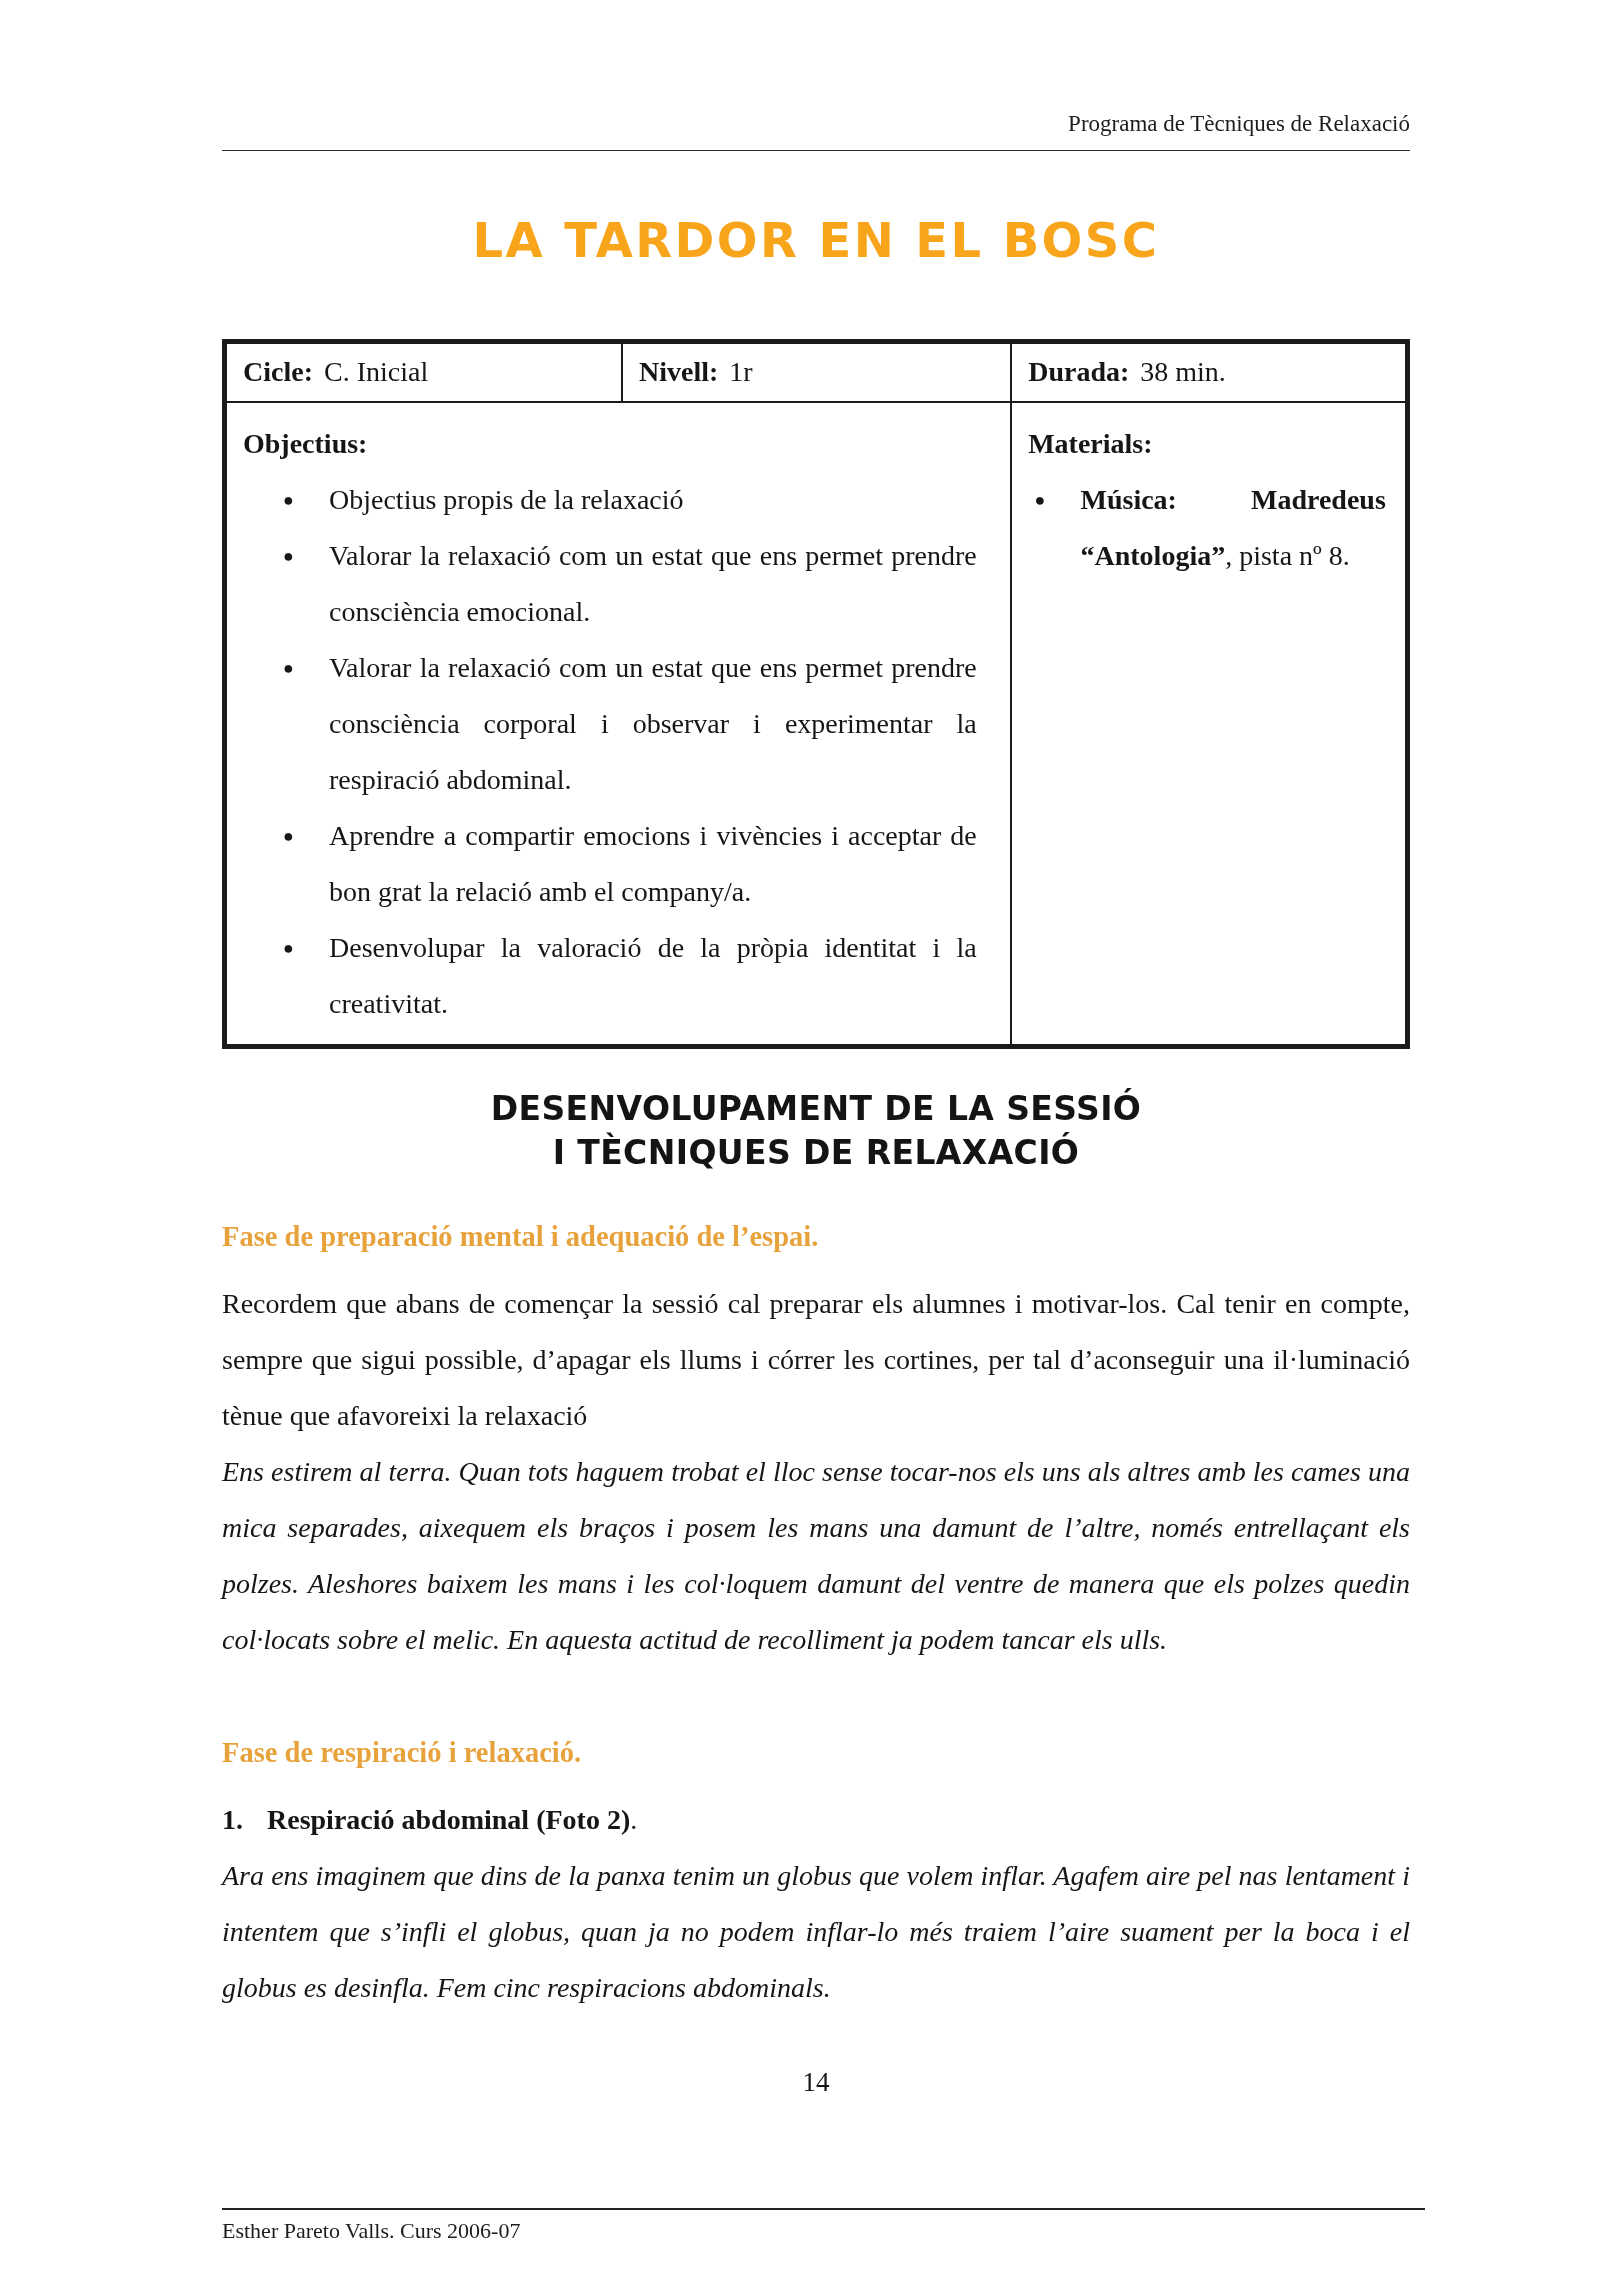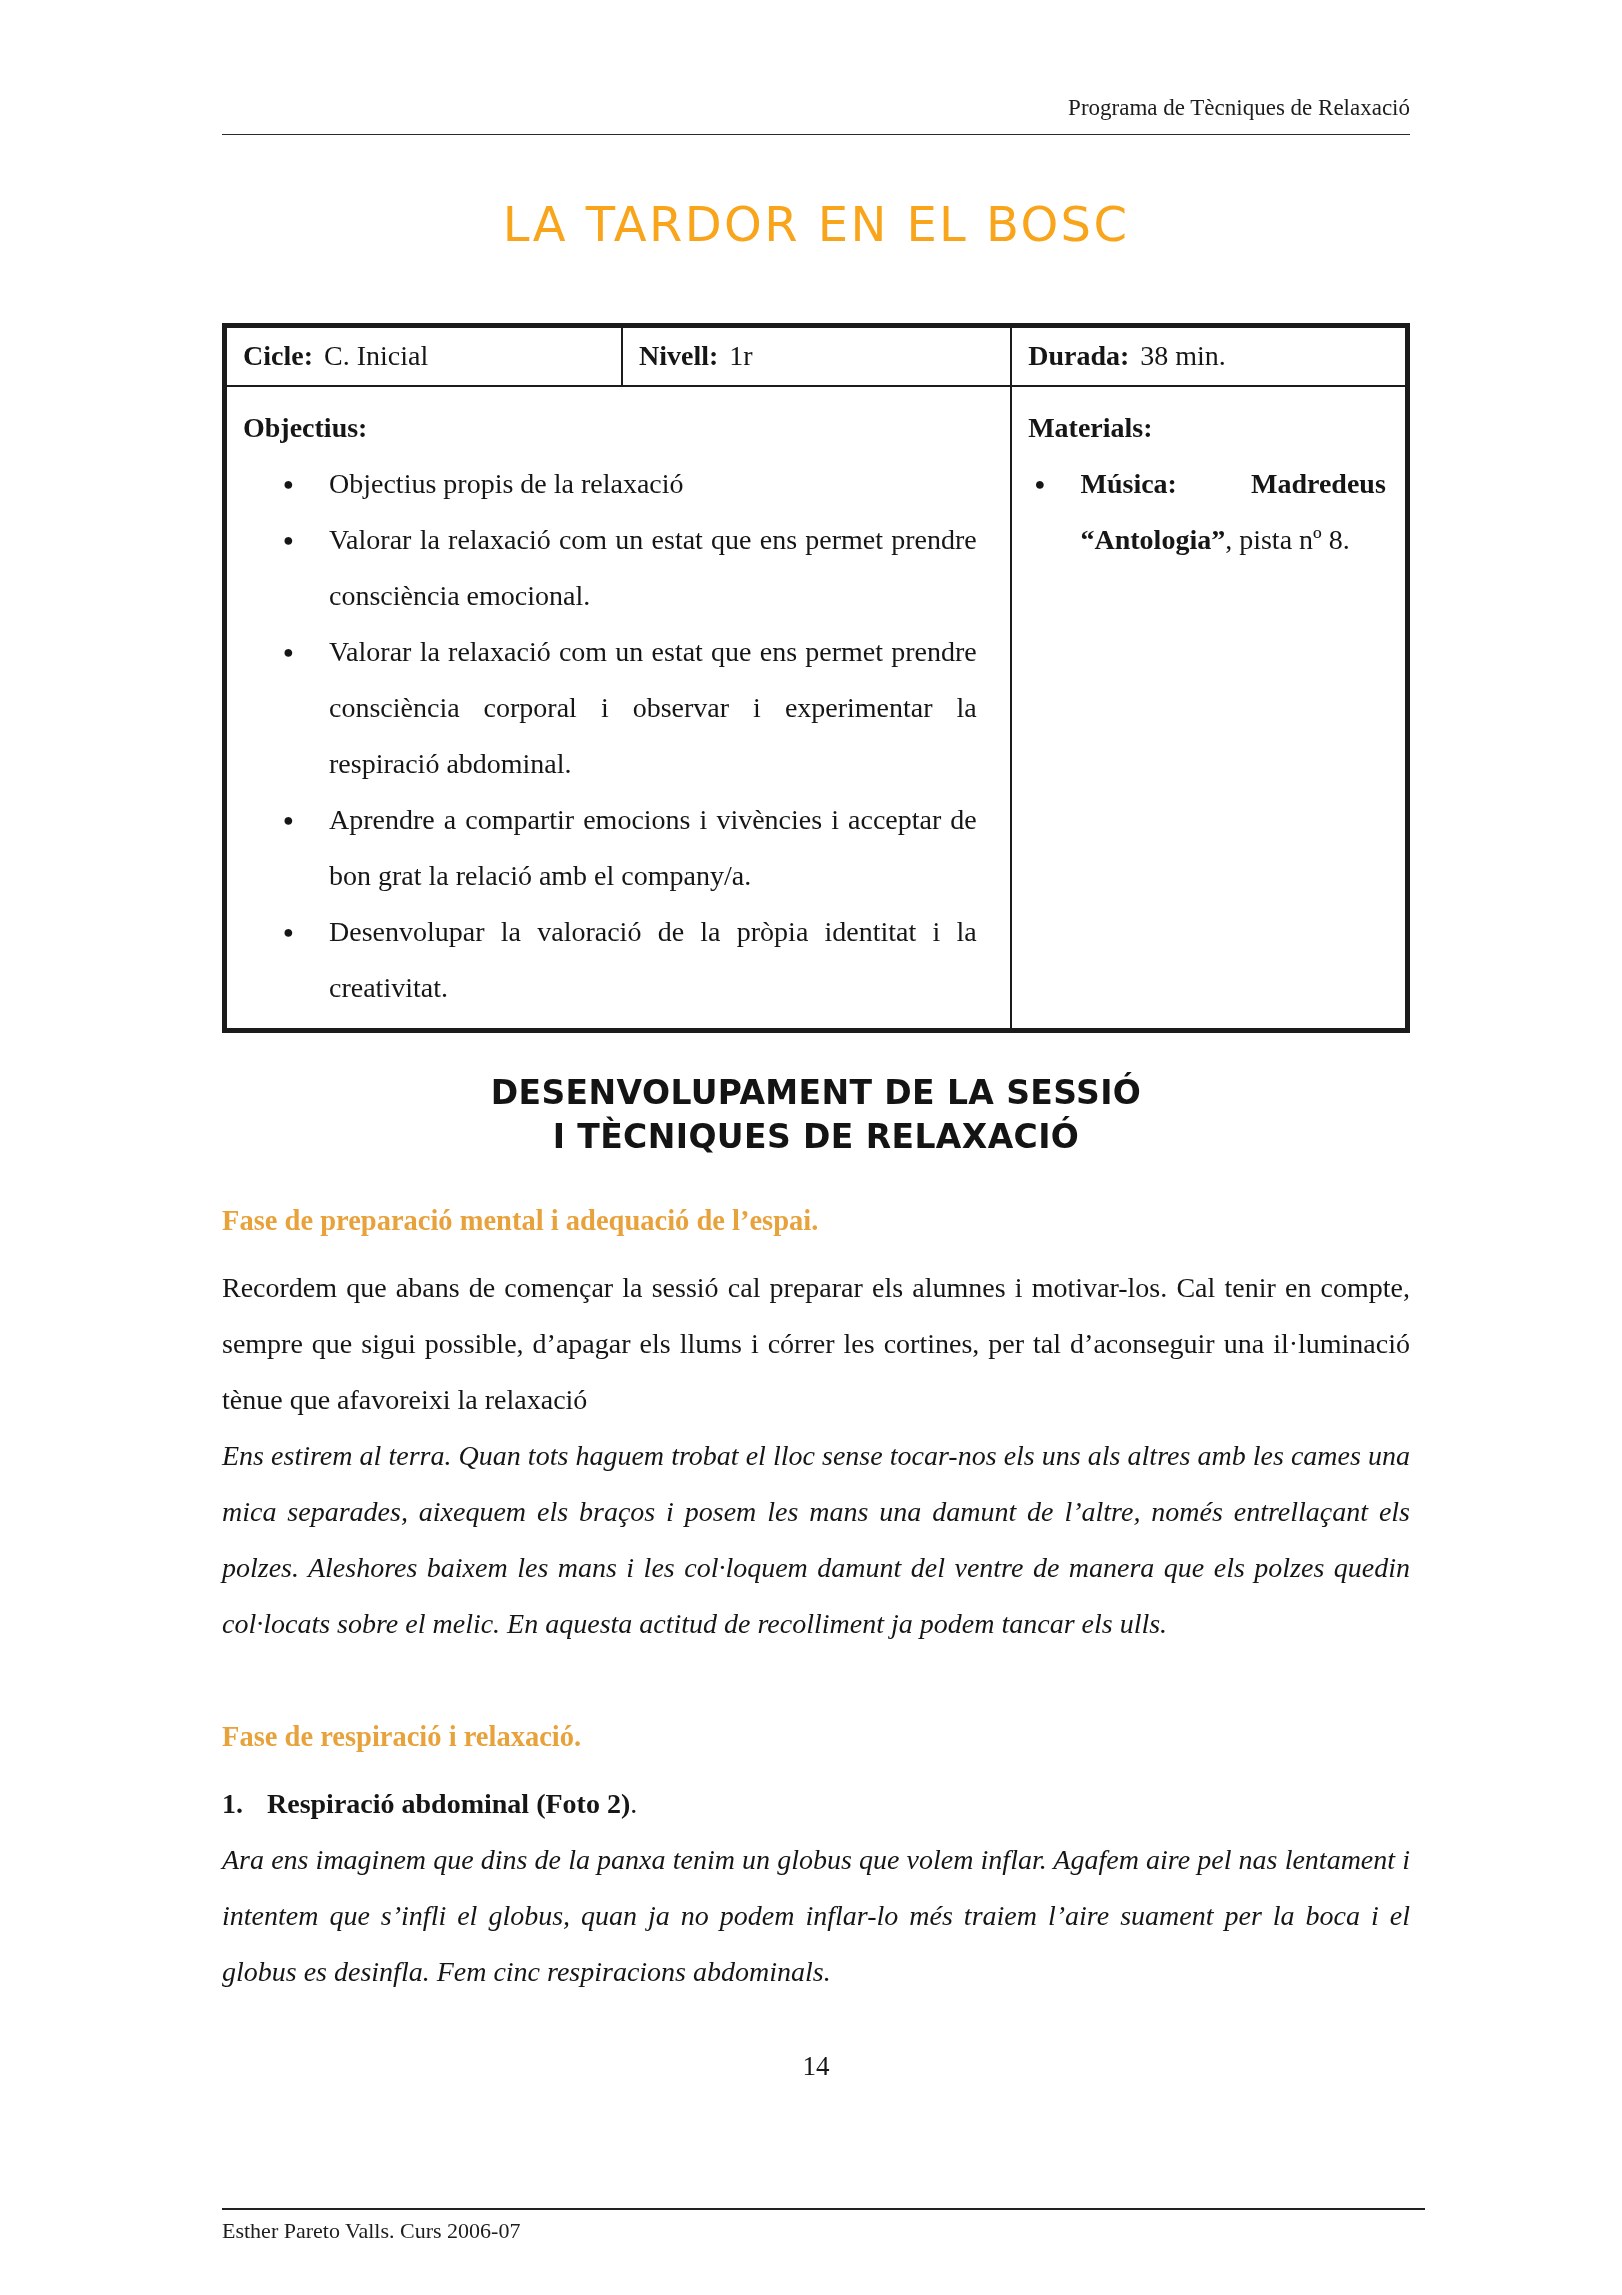--- a/index.html
+++ b/index.html
@@ -4,38 +4,38 @@
 <style>
   * { margin:0; padding:0; box-sizing:border-box; }
   html,body { background:#e8e8e8; }
   .page {
     position:relative;
     width:1622px; height:2295px;
     background:#ffffff;
     margin:0 auto;
     font-family:"Liberation Serif", serif;
     color:#161616;
-    padding:0 212px 0 222px;
+    padding:16px 212px 0 222px;
     overflow:hidden;
   }
   
   .doc-header {
     padding-top:95px;
     padding-bottom:12.7px;
     border-bottom:1.6px solid #2a2a2a;
     text-align:right;
   }
   .doc-header-text { font-size:23px; color:#1d1d1d; }
 
   
   .doc-title {
     margin-top:59px;
     text-align:center;
     font-family:"DejaVu Sans", sans-serif;
-    font-weight:normal;
+    font-weight:bold;
     font-size:48px;
     letter-spacing:2.4px;
     color:#F9A51B;
     line-height:61px;
   }
 
   
   .info-table {
     width:100%;
     margin-top:68px;

